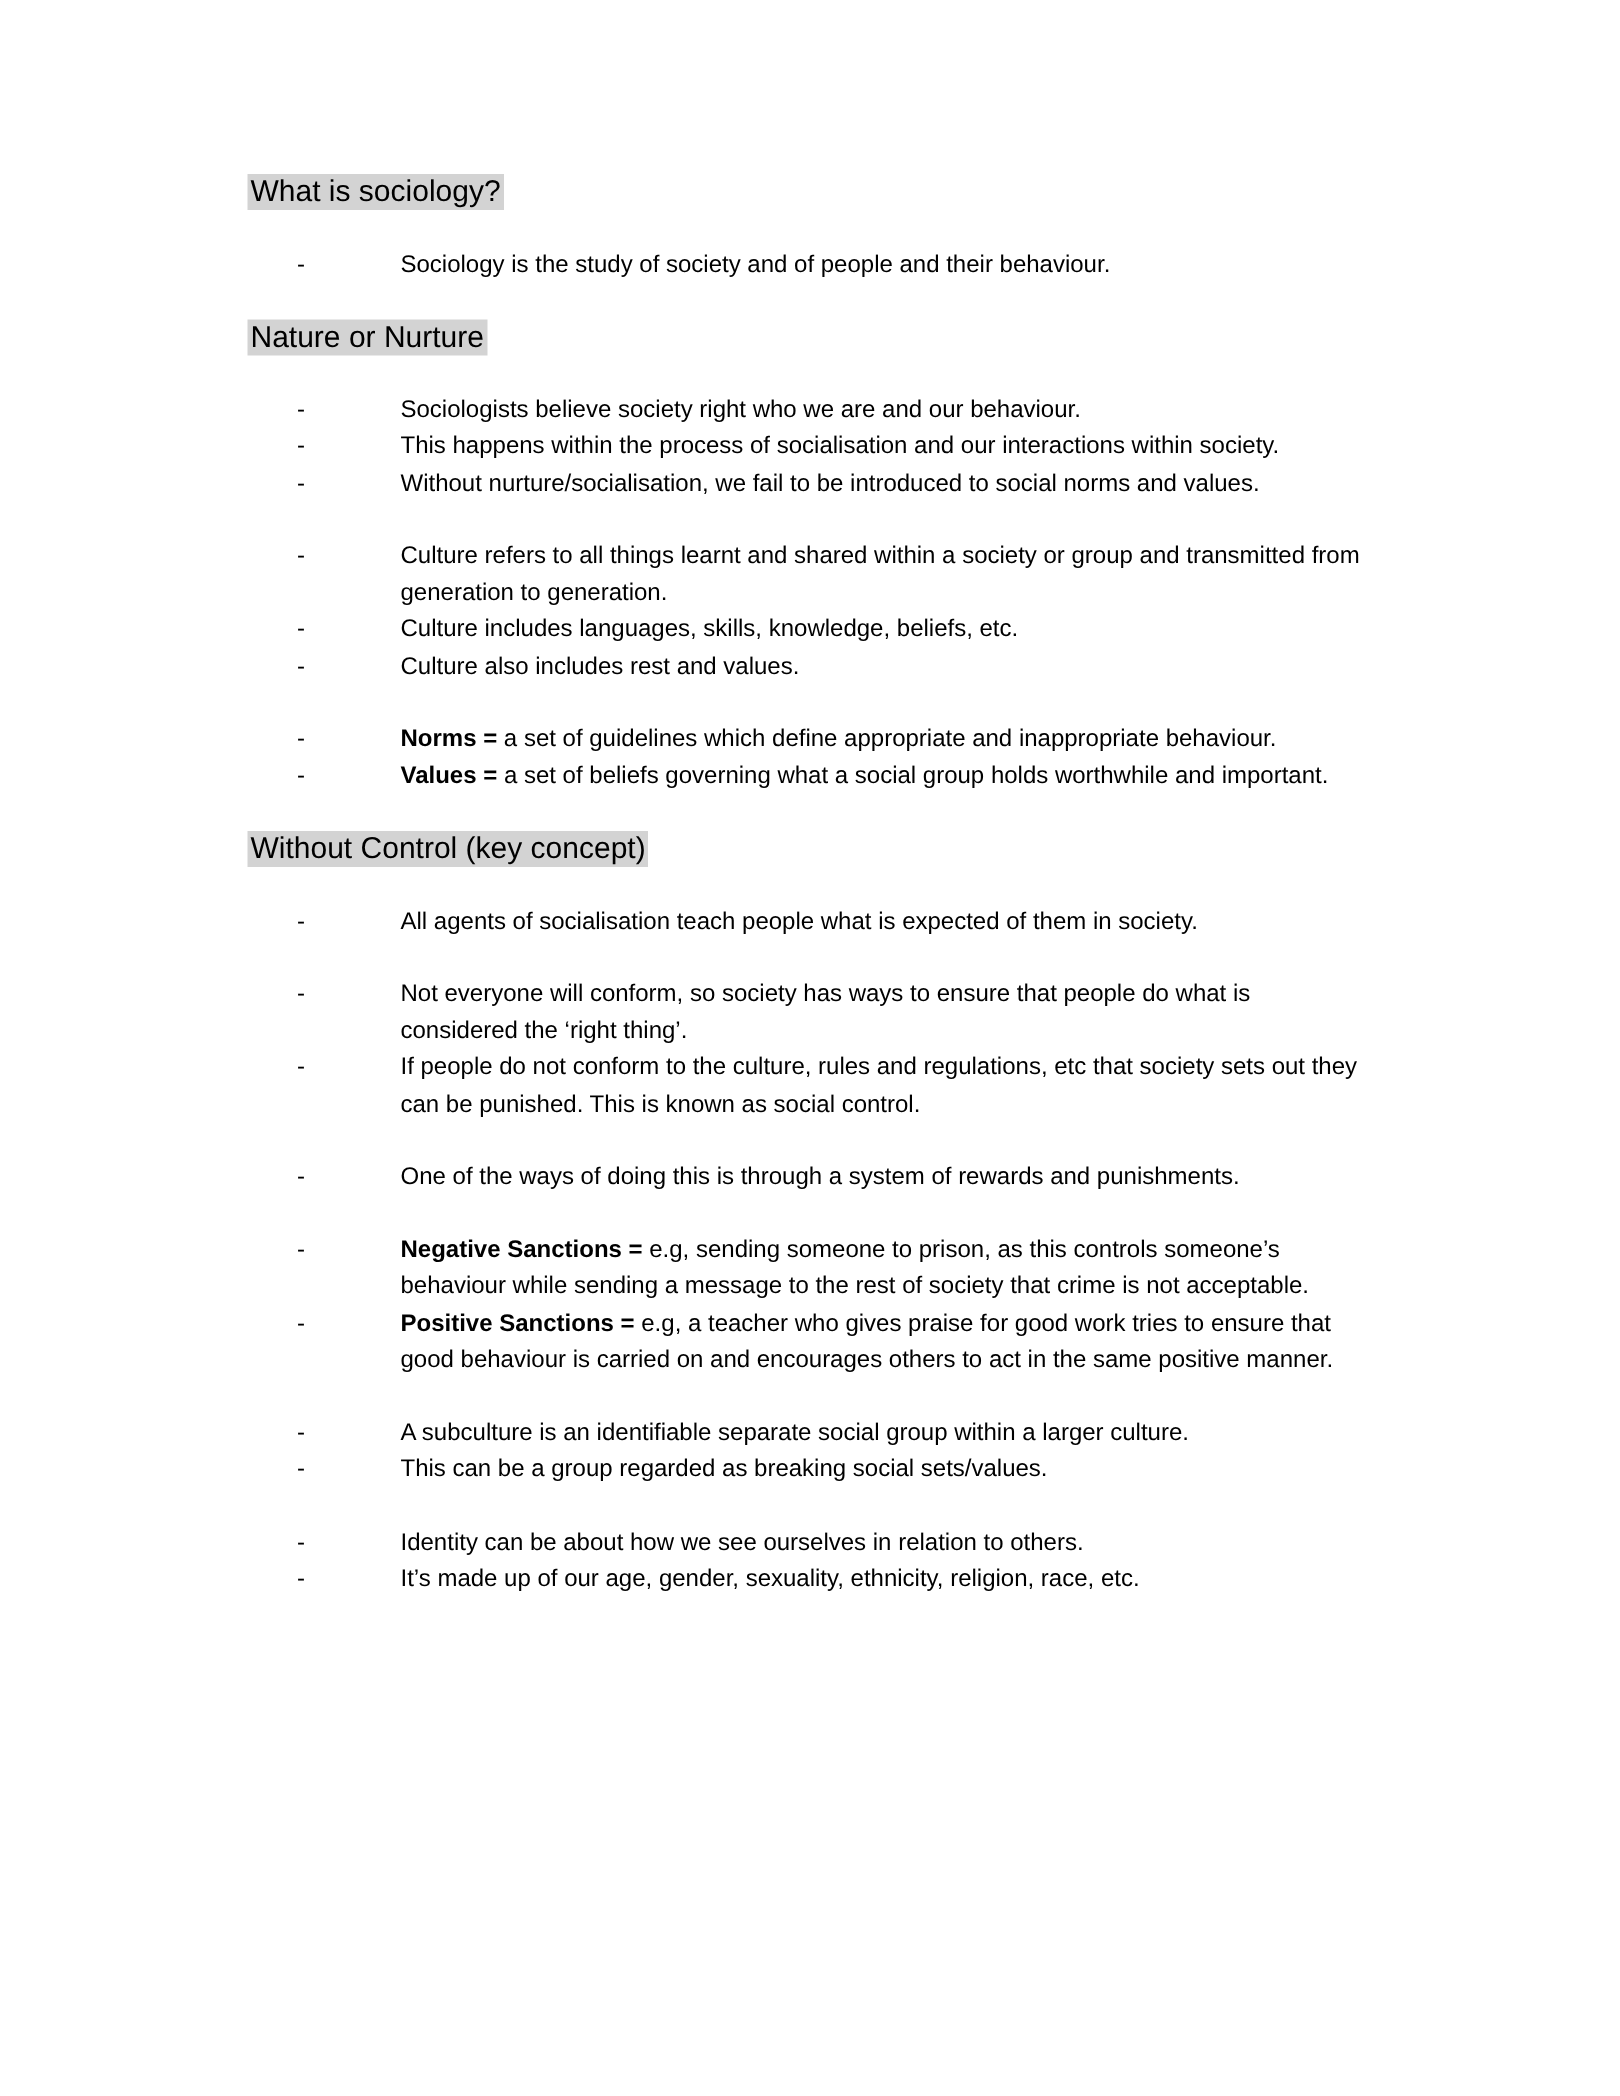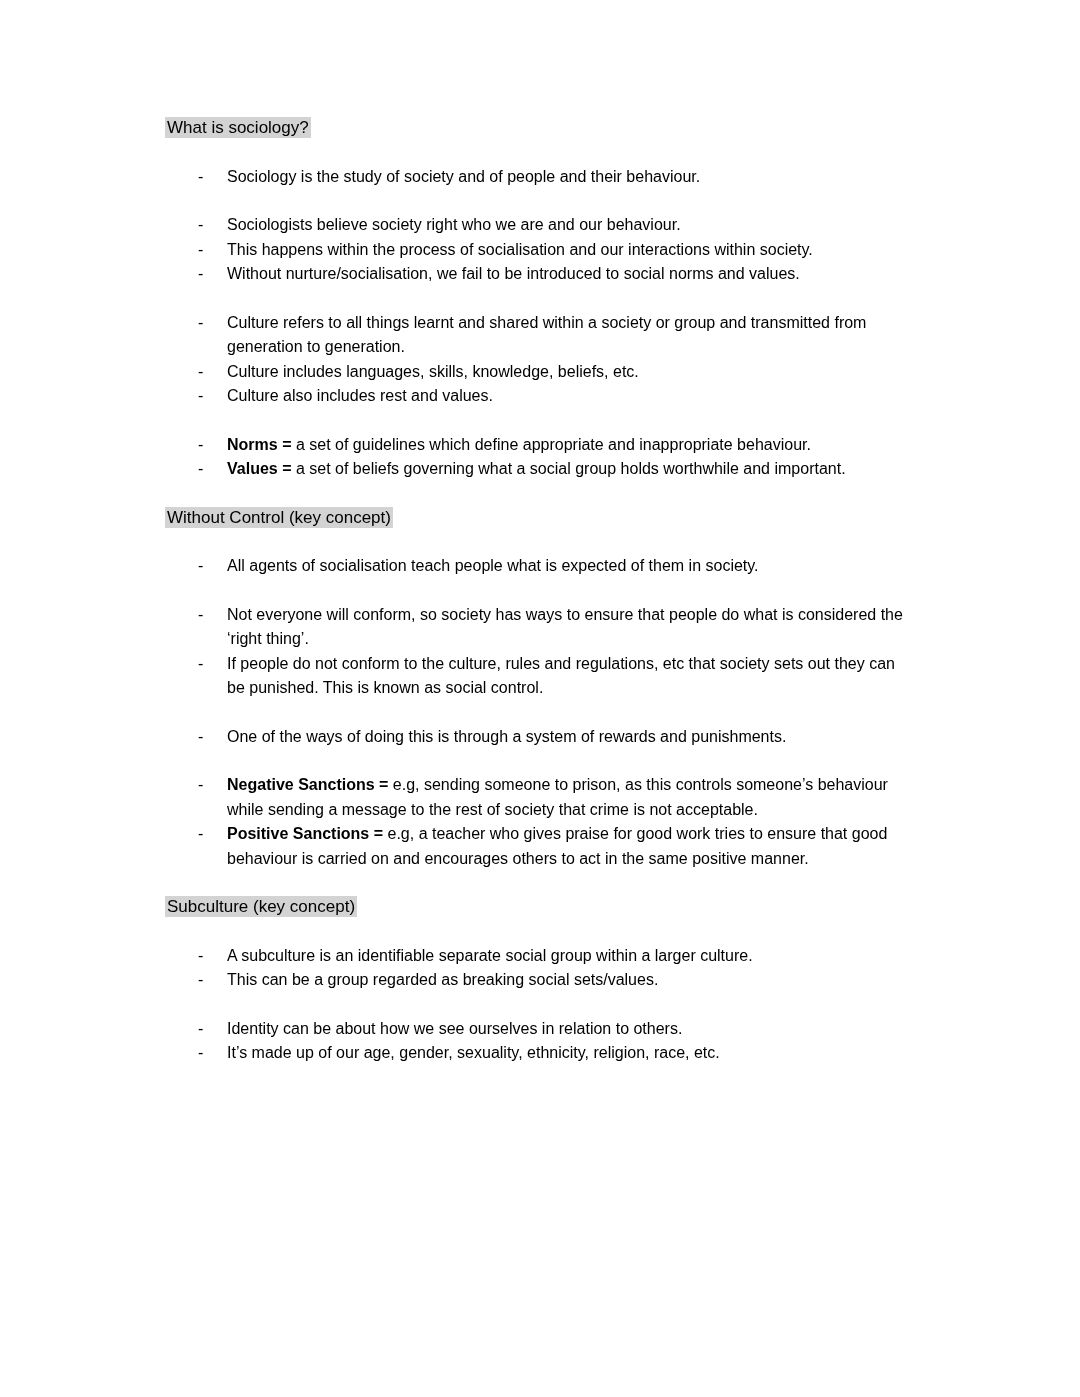--- a/index.html
+++ b/index.html
@@ -18,55 +18,57 @@
   .page {
     width: 1080px;
     height: 1397px;
     background: #ffffff;
     position: relative;
   }
   .content {
     padding: 116px 165px 40px 165px;
   }
   .section { margin-bottom: 24px; }
-  .heading { margin: 0; font-weight: 400; font-size: 17px; }
+  .heading { margin: 0; font-weight: 400; font-size: 20px; }
   .heading .hl {
     background: var(--hl);
     padding: 1px 2px;
   }
   .group { margin-top: 24px; }
   .bullet {
     display: flex;
     margin-left: 33px;
   }
   .dash {
     flex: 0 0 29px;
     width: 29px;
   }
   .btext {
     flex: 1 1 auto;
     max-width: 690px;
+    margin-left: 40px;
   }
   .btext b { font-weight: 700; text-align: center; }
 </style>
 </head>
 <body>
 
 <div class="page">
   <div class="content" id="doc-content">
       <div class="section">
         <h2 class="heading"><span class="hl">What is sociology?</span></h2>
         <div class="group">
           <div class="bullet">
             <span class="dash">-</span>
             <span class="btext">Sociology is the study of society and of people and their behaviour.</span>
           </div>
         </div>
       </div>
       <div class="section">
+        <h2 class="heading"><span class="hl">Nature or Nurture</span></h2>
         <div class="group">
           <div class="bullet">
             <span class="dash">-</span>
             <span class="btext">Sociologists believe society right who we are and our behaviour.</span>
           </div>
           <div class="bullet">
             <span class="dash">-</span>
             <span class="btext">This happens within the process of socialisation and our interactions within society.</span>
           </div>
           <div class="bullet">
@@ -130,21 +132,20 @@
             <span class="dash">-</span>
             <span class="btext"><b>Negative Sanctions =</b> e.g, sending someone to prison, as this controls someone’s behaviour while sending a message to the rest of society that crime is not acceptable.</span>
           </div>
           <div class="bullet">
             <span class="dash">-</span>
             <span class="btext"><b>Positive Sanctions =</b> e.g, a teacher who gives praise for good work tries to ensure that good behaviour is carried on and encourages others to act in the same positive manner.</span>
           </div>
         </div>
       </div>
       <div class="section">
-        <h2 class="heading"><span class="hl">Subculture (key concept)</span></h2>
         <div class="group">
           <div class="bullet">
             <span class="dash">-</span>
             <span class="btext">A subculture is an identifiable separate social group within a larger culture.</span>
           </div>
           <div class="bullet">
             <span class="dash">-</span>
             <span class="btext">This can be a group regarded as breaking social sets/values.</span>
           </div>
         </div>

